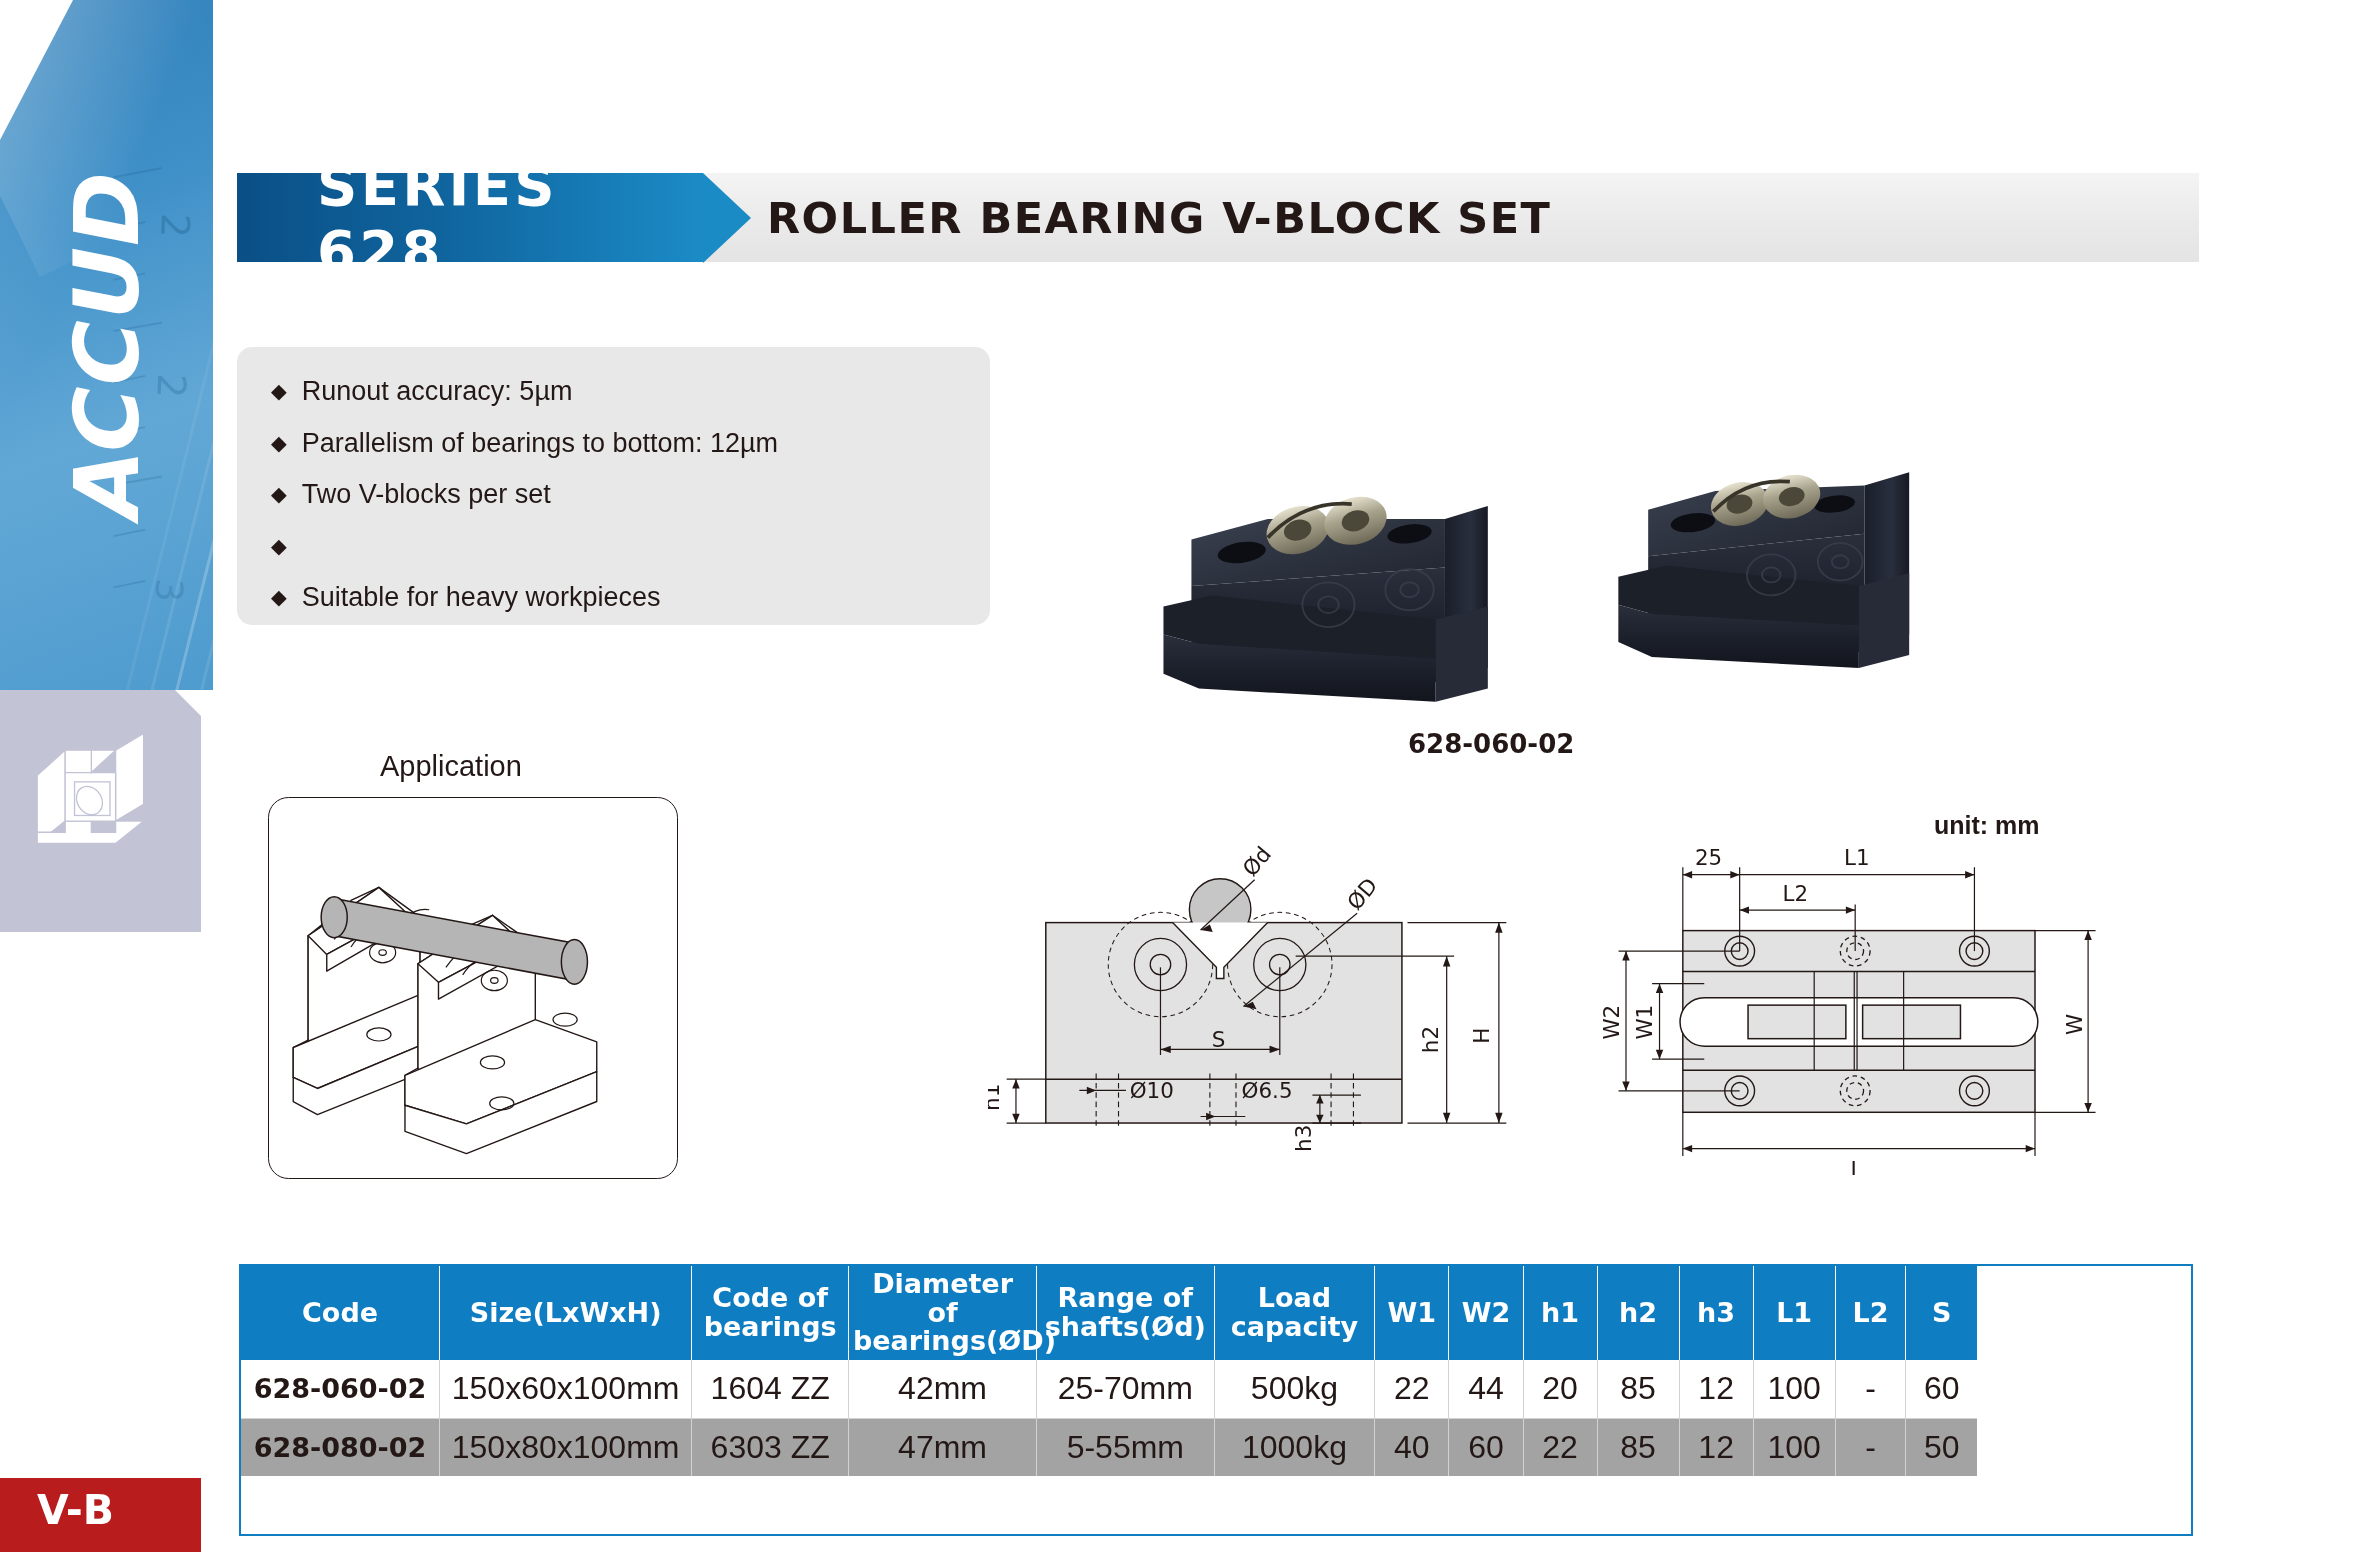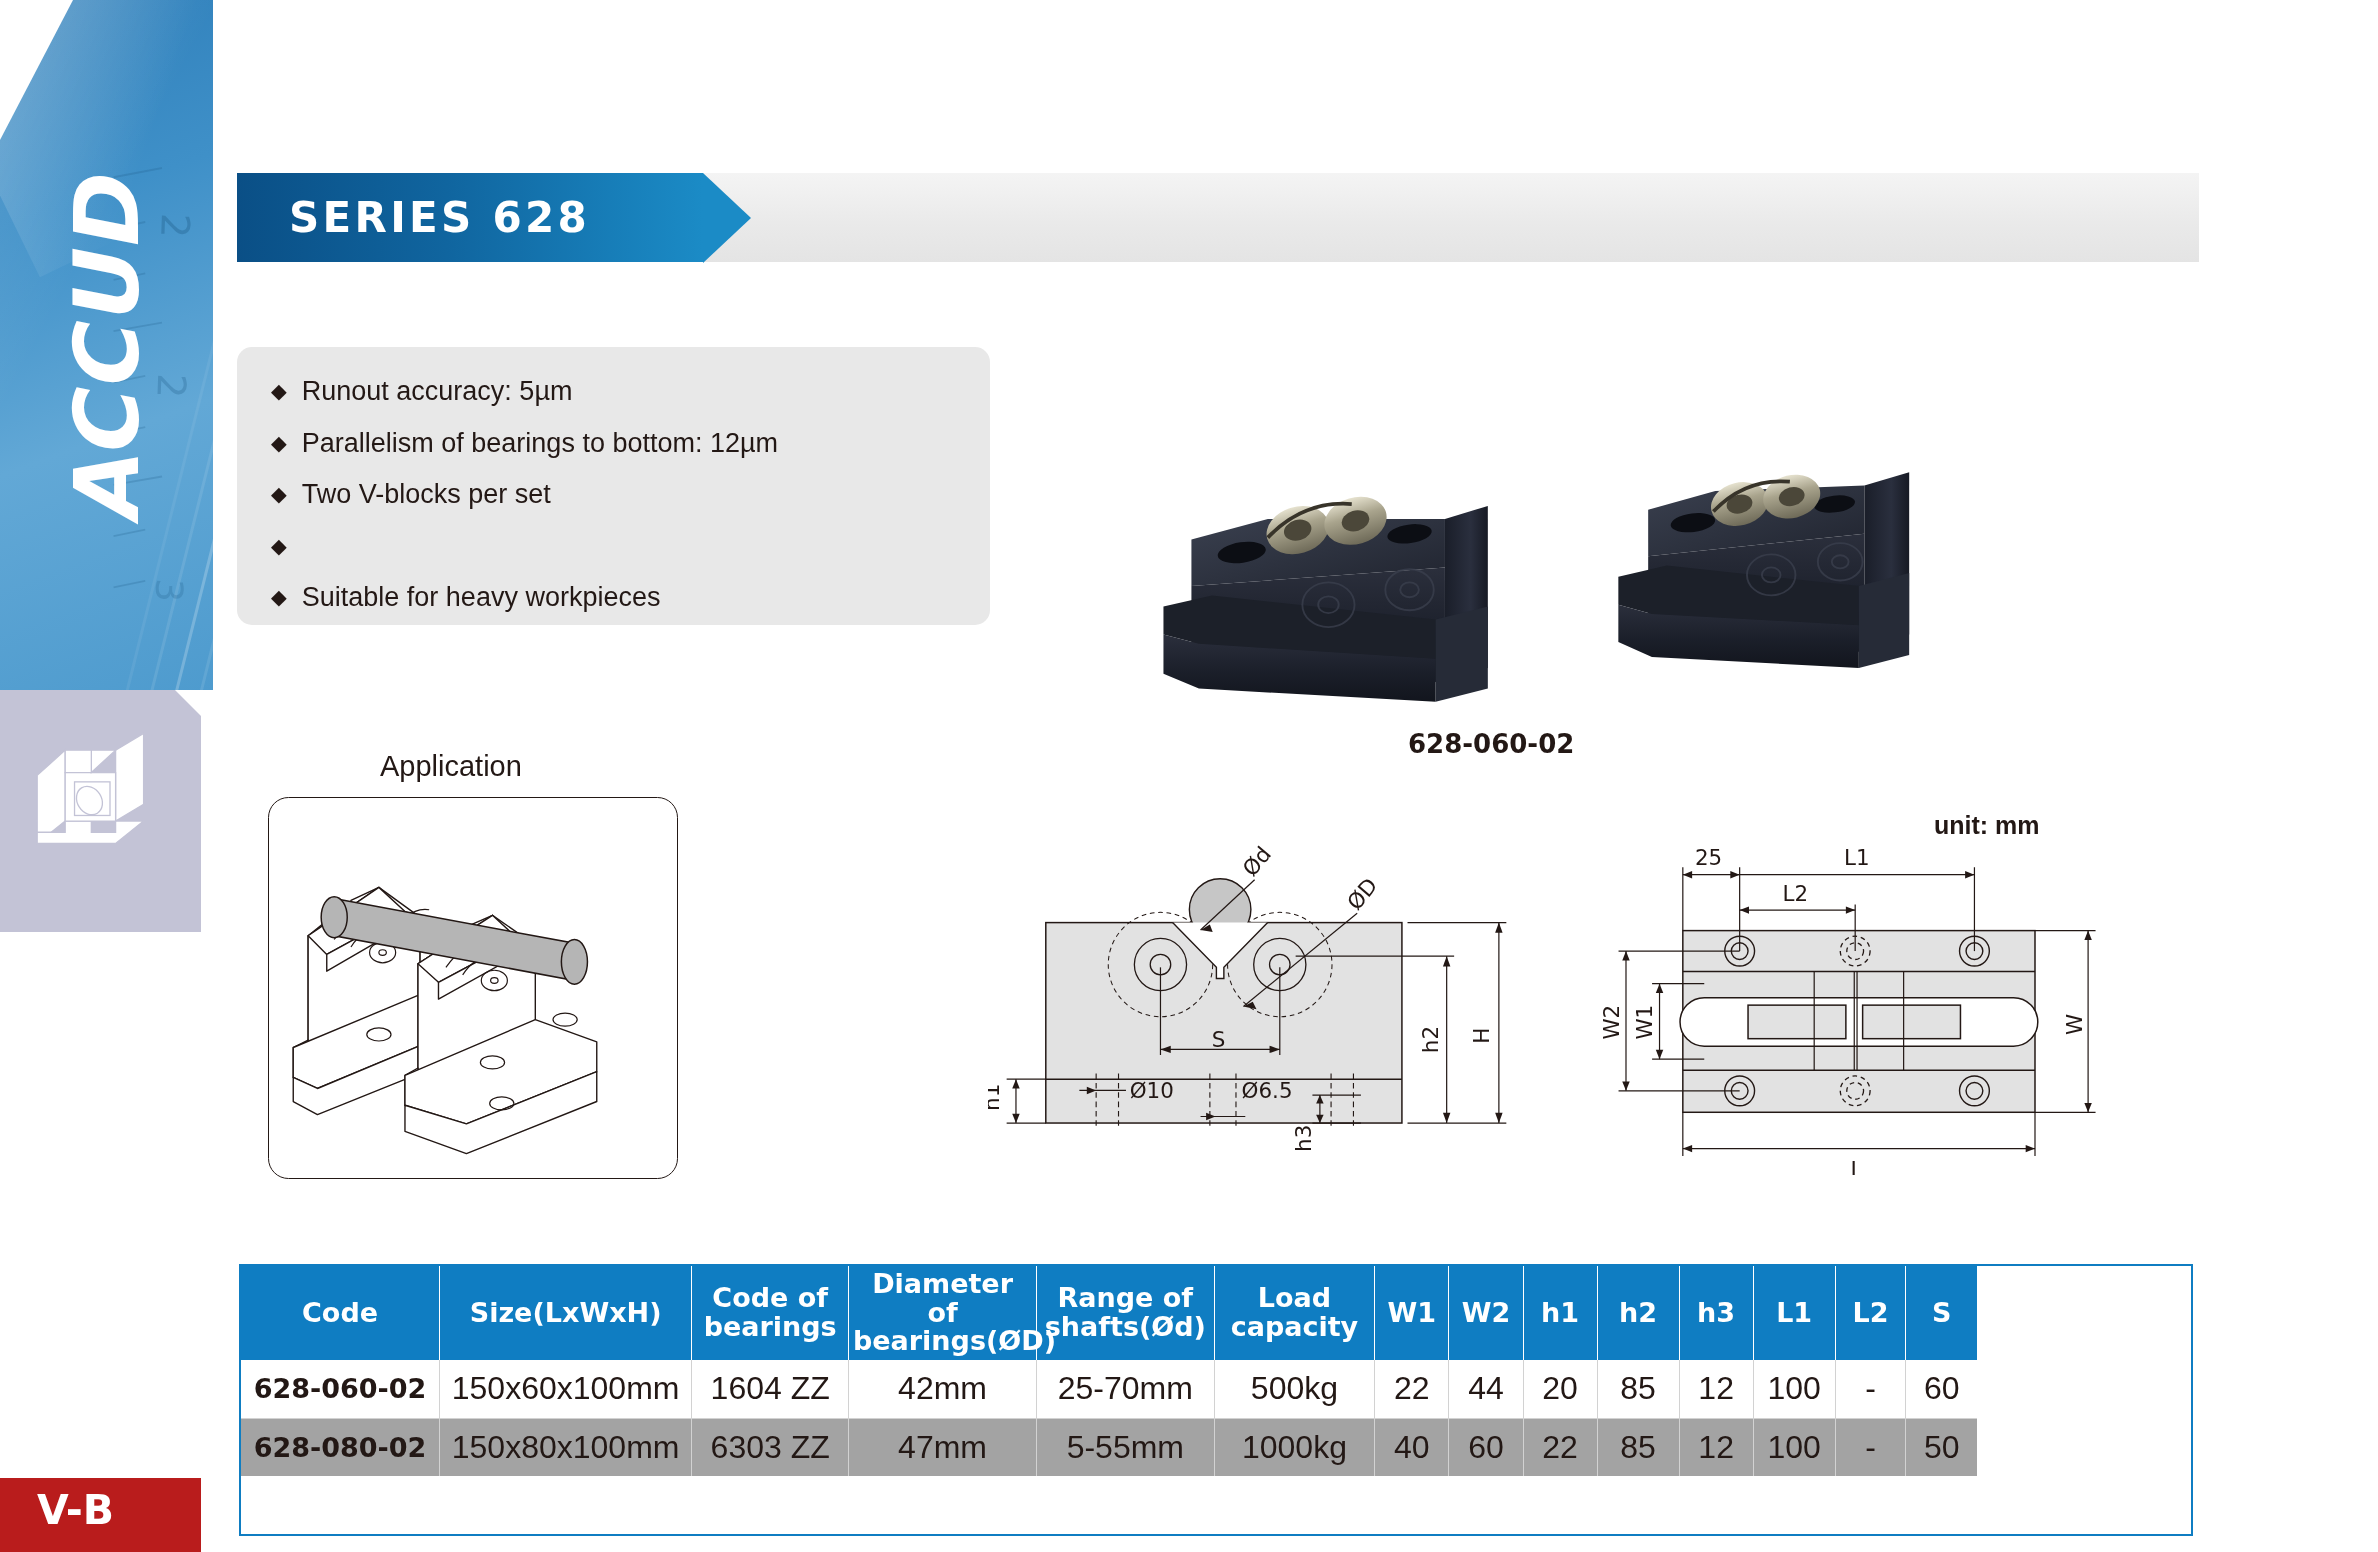--- a/index.html
+++ b/index.html
@@ -141,24 +141,24 @@
   .series-chip-arrow {
     position: absolute;
     left: 466px; top: 0;
     width: 0; height: 0;
     border-top: 45px solid transparent;
     border-bottom: 45px solid transparent;
     border-left: 48px solid #1b8bc6;
   }
   .series-label {
     color: #ffffff;
-    font-size: 42px;
+    font-size: 56px;
     font-weight: bold;
     letter-spacing: 3.3px;
-    margin-left: 52px;
+    margin-left: 80px;
     font-family: "DejaVu Sans", sans-serif;
   }
   .header-title {
     position: absolute;
     left: 530px; top: 0;
     height: 89px;
     display: flex;
     align-items: center;
     color: #231815;
     font-size: 43px;
@@ -346,20 +346,21 @@
     <div class="sidebar-bottom-label">V-B</div>
   </div>
 </div>
 
 <div class="header">
   <div class="header-bg"></div>
   <div class="series-chip">
     <span class="series-label">SERIES 628</span>
   </div>
   <div class="series-chip-arrow"></div>
+  <div class="header-title">ROLLER BEARING V-BLOCK SET</div>
 </div>
 
 <div class="features">
   <div class="feature-item">
     <span class="feature-diamond">◆</span>
     <span class="feature-text">Runout accuracy: 5µm</span>
   </div>
   <div class="feature-item">
     <span class="feature-diamond">◆</span>
     <span class="feature-text">Parallelism of bearings to bottom: 12µm</span>

